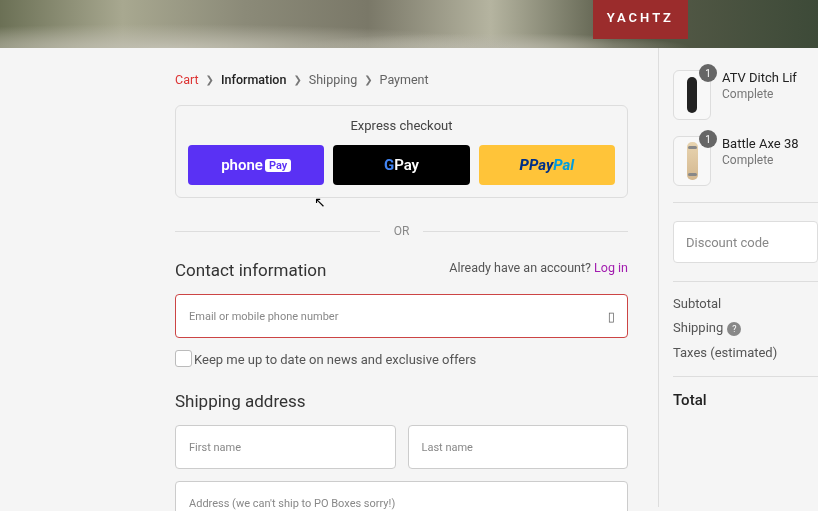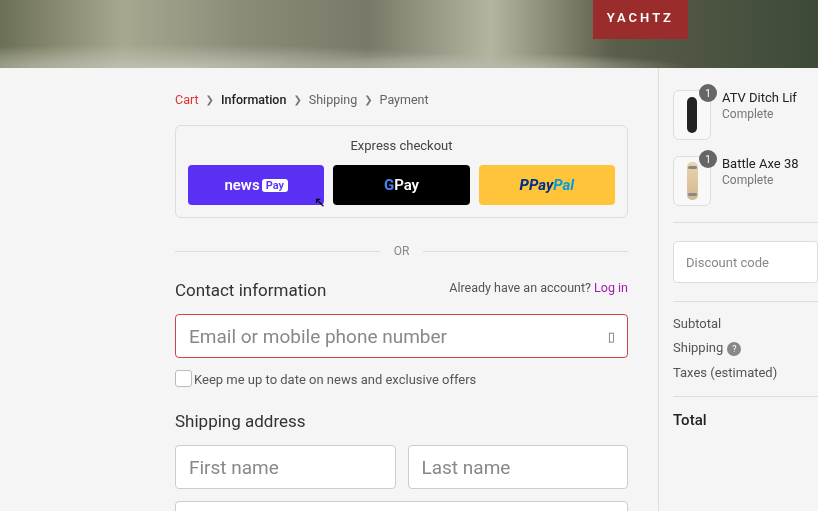--- a/index.html
+++ b/index.html
@@ -1,17 +1,17 @@
 <!DOCTYPE html>
 <html><head>
 <meta charset="utf-8">
 <style>
 *{margin:0;padding:0;box-sizing:border-box;font-family:-apple-system,BlinkMacSystemFont,"Segoe UI",Roboto,sans-serif}
 body{width:818px;height:511px;overflow:hidden;background:#f5f5f5}
-.hero{height:68px;background:linear-gradient(90deg,#6b7055 0%,#a8a890 15%,#8b8a78 30%,#7a7868 45%,#b5b4a0 60%,#5a5d4a 75%,#3d4a38 100%);position:relative}
+.hero{height:48px;background:linear-gradient(90deg,#6b7055 0%,#a8a890 15%,#8b8a78 30%,#7a7868 45%,#b5b4a0 60%,#5a5d4a 75%,#3d4a38 100%);position:relative}
 .hero .curve{position:absolute;bottom:0;left:0;right:0;height:30px;background:radial-gradient(ellipse 600px 40px at 20% 100%,#c0beb0 0%,transparent 60%),radial-gradient(ellipse 400px 30px at 60% 100%,#b8b6a8 0%,transparent 50%)}
 .brand-badge{position:absolute;right:130px;top:0;background:#9b2c2c;color:#fff;padding:10px 14px 14px;font-size:13px;letter-spacing:3px;font-weight:600}
 .page{display:flex;height:459px}
 .main{flex:1;padding:24px 0 0 175px;max-width:660px}
 .side{width:160px;border-left:1px solid #ddd;padding:22px 0 0 14px;margin-left:30px}
 .breadcrumb{font-size:12.5px;color:#555;margin-bottom:18px;display:flex;align-items:center;gap:7px}
 .breadcrumb .step{color:#636363}
 .breadcrumb .step.active{color:#d33;cursor:pointer}
 .breadcrumb .step.current{color:#222;font-weight:500}
 .chev{color:#777;font-size:10px}
@@ -25,21 +25,21 @@
 .gpay .g{font-weight:700}
 .g1{color:#4285f4}
 .paypal{background:#ffc439;color:#003087}
 .paypal .pal{color:#009cde}
 .sep{display:flex;align-items:center;gap:14px;margin-bottom:22px;color:#888;font-size:12px}
 .sep::before,.sep::after{content:"";flex:1;height:1px;background:#ddd}
 .sect-head{display:flex;justify-content:space-between;align-items:flex-start;margin-bottom:14px}
 .sect-title{font-size:17px;color:#333}
 .login-text{font-size:12.5px;color:#555}
 .login-text a{color:#a21caf;text-decoration:none}
-.field{width:100%;height:44px;border:1px solid #ccc;border-radius:4px;padding:0 13px;font-size:19px;color:#333;background:#fff}
+.field{width:100%;height:44px;border:1px solid #ccc;border-radius:4px;padding:0 13px;font-size:11px;color:#333;background:#fff}
 .field::placeholder{color:#888}
 .field.err{border:1.5px solid #c44}
 .field-wrap{position:relative;margin-bottom:12px}
 .ic-r{position:absolute;right:13px;top:50%;transform:translateY(-50%);color:#666;font-size:13px}
 .chk-row{display:flex;align-items:flex-end;gap:2px;margin-bottom:24px}
 .chk{width:17px;height:17px;border:1px solid #bbb;border-radius:3px;background:#fff}
 .chk-label{font-size:13px;color:#555}
 .row2{display:flex;gap:12px;margin-bottom:12px}
 .row2 .field{flex:1}
 .cart-item{display:flex;gap:11px;margin-bottom:16px;align-items:flex-start}
@@ -76,21 +76,21 @@
       <span class="chev">❯</span>
       <span class="step">Shipping</span>
       <span class="chev">❯</span>
       <span class="step">Payment</span>
     </div>
 
     <div class="pill-box">
       <div class="pill-title">Express checkout</div>
       <div class="pills">
         <div class="pill shop">
-          <span>news</span>
+          <span>phone</span>
             <span class="box">Pay</span>
         </div>
         <div class="pill gpay">
           <span class="g"><span class="g1">G</span></span>
             <span> Pay</span>
         </div>
         <div class="pill paypal">
           <span style="font-style:italic;font-weight:800"><span>P</span></span>
             <span style="font-style:italic;font-weight:700">Pay</span>
             <span class="pal" style="font-style:italic;font-weight:700">Pal</span>

